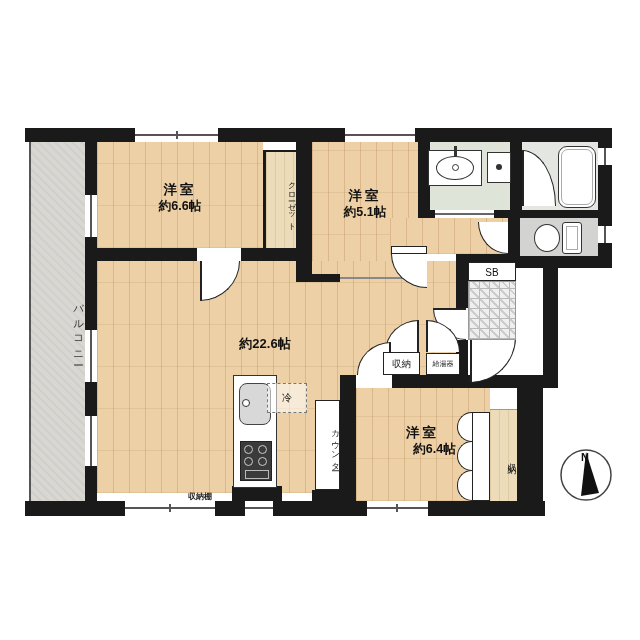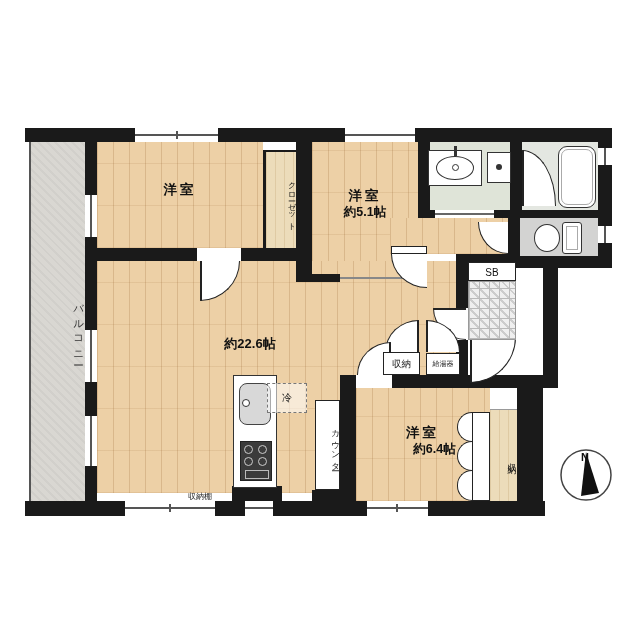--- a/index.html
+++ b/index.html
@@ -168,34 +168,35 @@
   <div class="whitebox lbl" style="left:426px;top:353px;width:34px;height:22px;font-size:7px;line-height:20px;font-weight:400;">給湯器</div>
 
   <div class="whitebox" style="left:472px;top:412px;width:18px;height:89px;border-width:1px;"></div>
   <div class="fold" style="left:457px;top:412px;width:15px;height:30px;"></div>
   <div class="fold" style="left:457px;top:441px;width:15px;height:30px;"></div>
   <div class="fold" style="left:457px;top:470px;width:15px;height:31px;"></div>
 
   <div class="lbl vtext" style="left:31px;top:270px;width:54px;height:120px;font-size:10.5px;font-weight:400;letter-spacing:4px;color:#333;text-align:center;margin:auto;">バルコニー</div>
 
   <div class="lbl" style="left:120px;top:182px;width:120px;height:16px;font-size:13.5px;letter-spacing:3px;">洋室</div>
+  <div class="lbl" style="left:120px;top:199px;width:120px;height:15px;font-size:12.5px;">約6.6帖</div>
 
   <div class="lbl vtext" style="left:266px;top:162px;width:30px;height:80px;font-size:8px;font-weight:400;letter-spacing:1px;text-align:center;">クローゼット</div>
 
   <div class="lbl" style="left:315px;top:188px;width:100px;height:16px;font-size:13.5px;letter-spacing:3px;">洋室</div>
   <div class="lbl" style="left:315px;top:205px;width:100px;height:15px;font-size:12.5px;">約5.1帖</div>
 
-  <div class="lbl" style="left:195px;top:337px;width:110px;height:15px;font-size:13px;">約22.6帖</div>
+  <div class="lbl" style="left:210px;top:337px;width:110px;height:15px;font-size:13px;">約22.6帖</div>
 
   <div class="lbl" style="left:370px;top:425px;width:105px;height:16px;font-size:13.5px;letter-spacing:3px;">洋室</div>
   <div class="lbl" style="left:382px;top:442px;width:105px;height:15px;font-size:12.5px;">約6.4帖</div>
 
   <div class="lbl vtext" style="left:490px;top:430px;width:27px;height:55px;font-size:9px;font-weight:400;letter-spacing:2px;text-align:center;">収納</div>
 
-  <div class="lbl" style="left:130px;top:492px;width:140px;height:10px;font-size:8px;font-weight:400;color:#222;">収納棚</div>
+  <div class="lbl" style="left:130px;top:492px;width:140px;height:10px;font-size:8px;font-weight:700;color:#222;">収納棚</div>
 
   <div class="abs" style="left:556px;top:444px;width:60px;height:60px;">
     <svg width="60" height="60" viewBox="0 0 60 60">
       <circle cx="30" cy="31" r="25" fill="#fff" stroke="#444" stroke-width="1.5"></circle>
       <polygon points="30,8 43,49 25,52" fill="#111"></polygon>
       <text x="29" y="17" text-anchor="middle" font-size="11" font-weight="bold" font-family="Liberation Sans, sans-serif" fill="#111">N</text>
     </svg>
   </div>
 
 </div>

